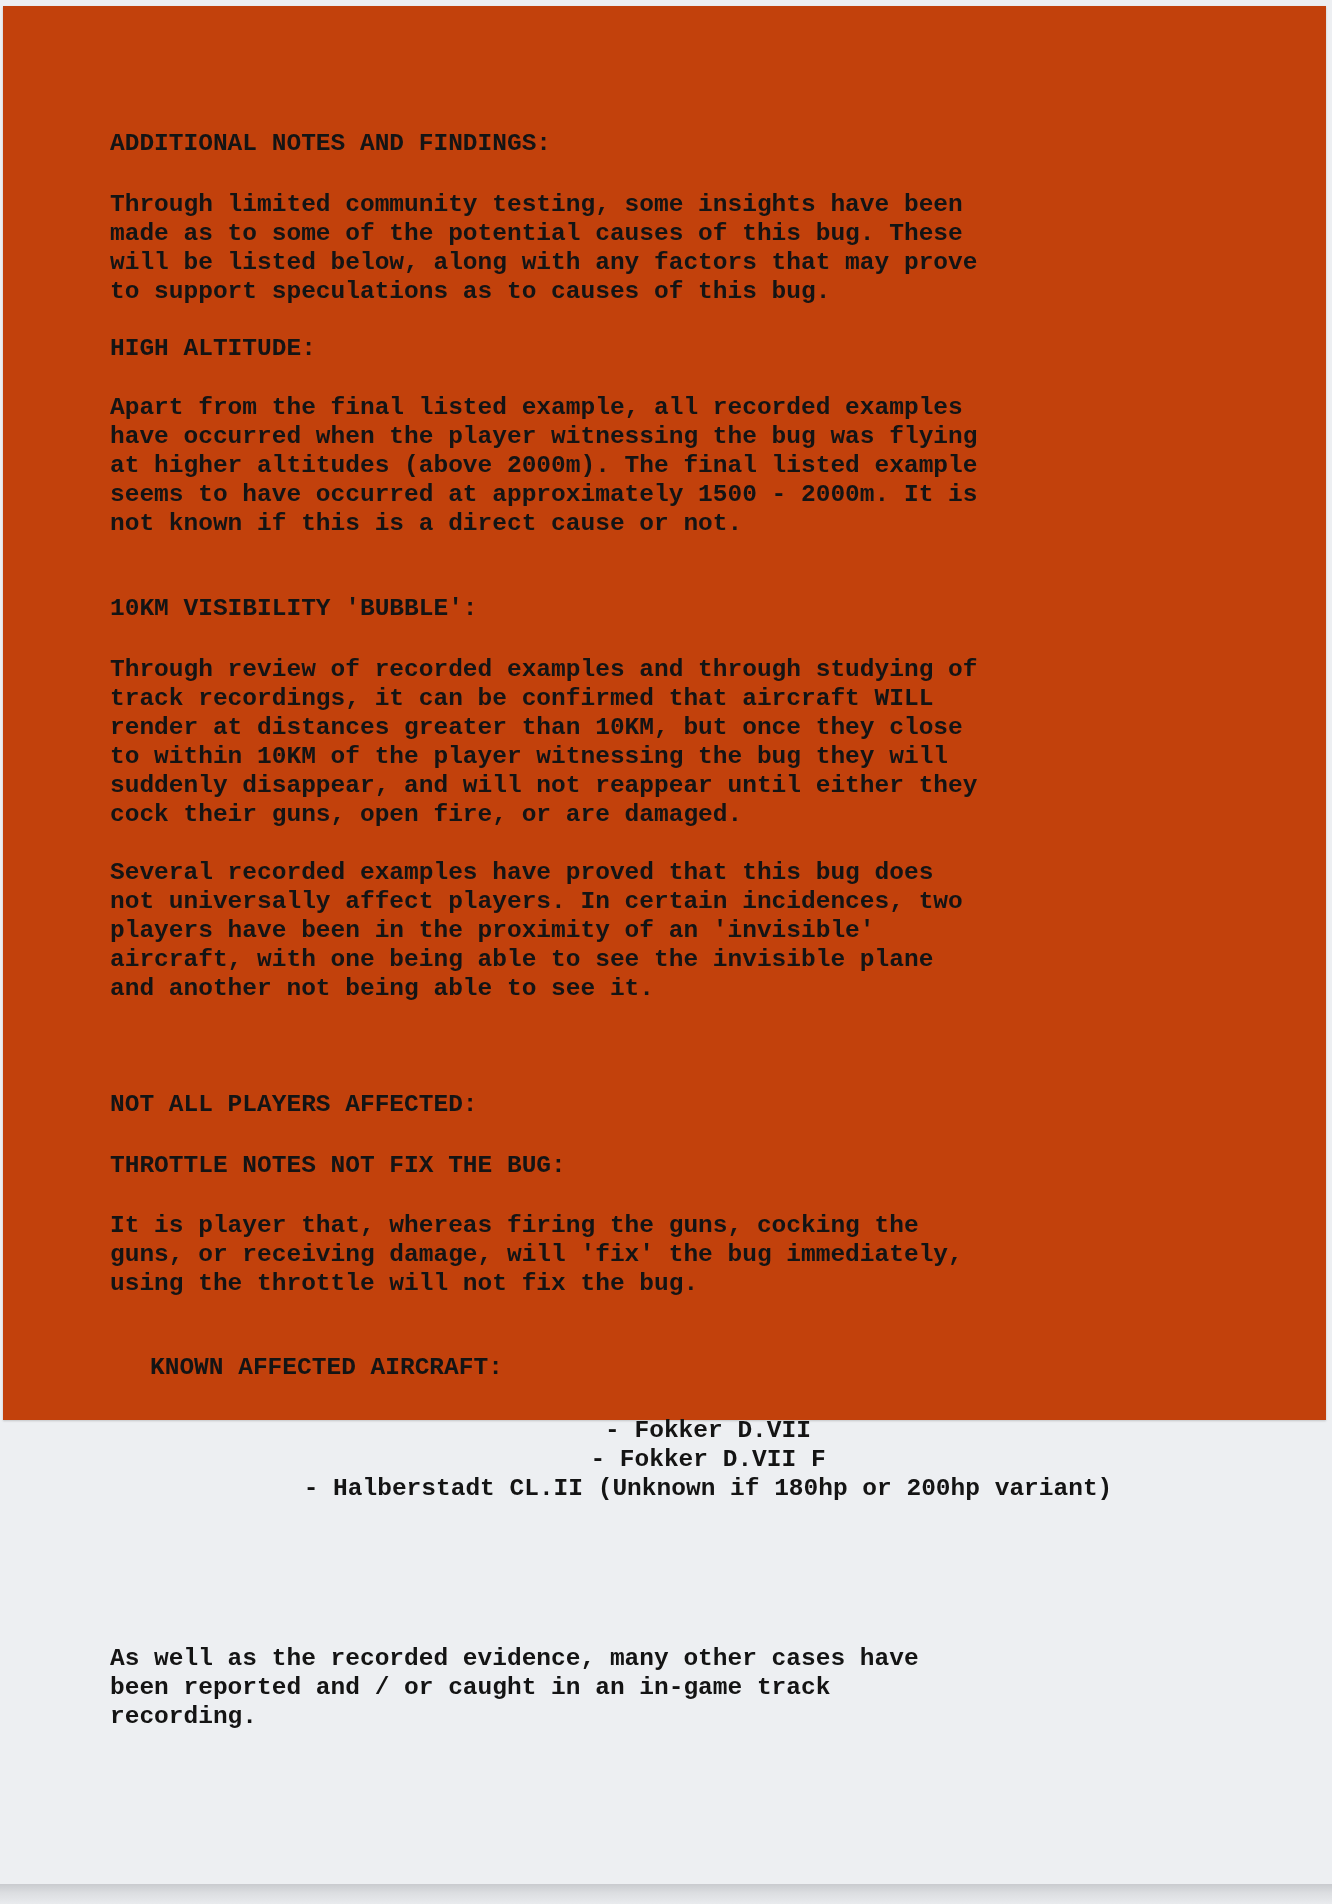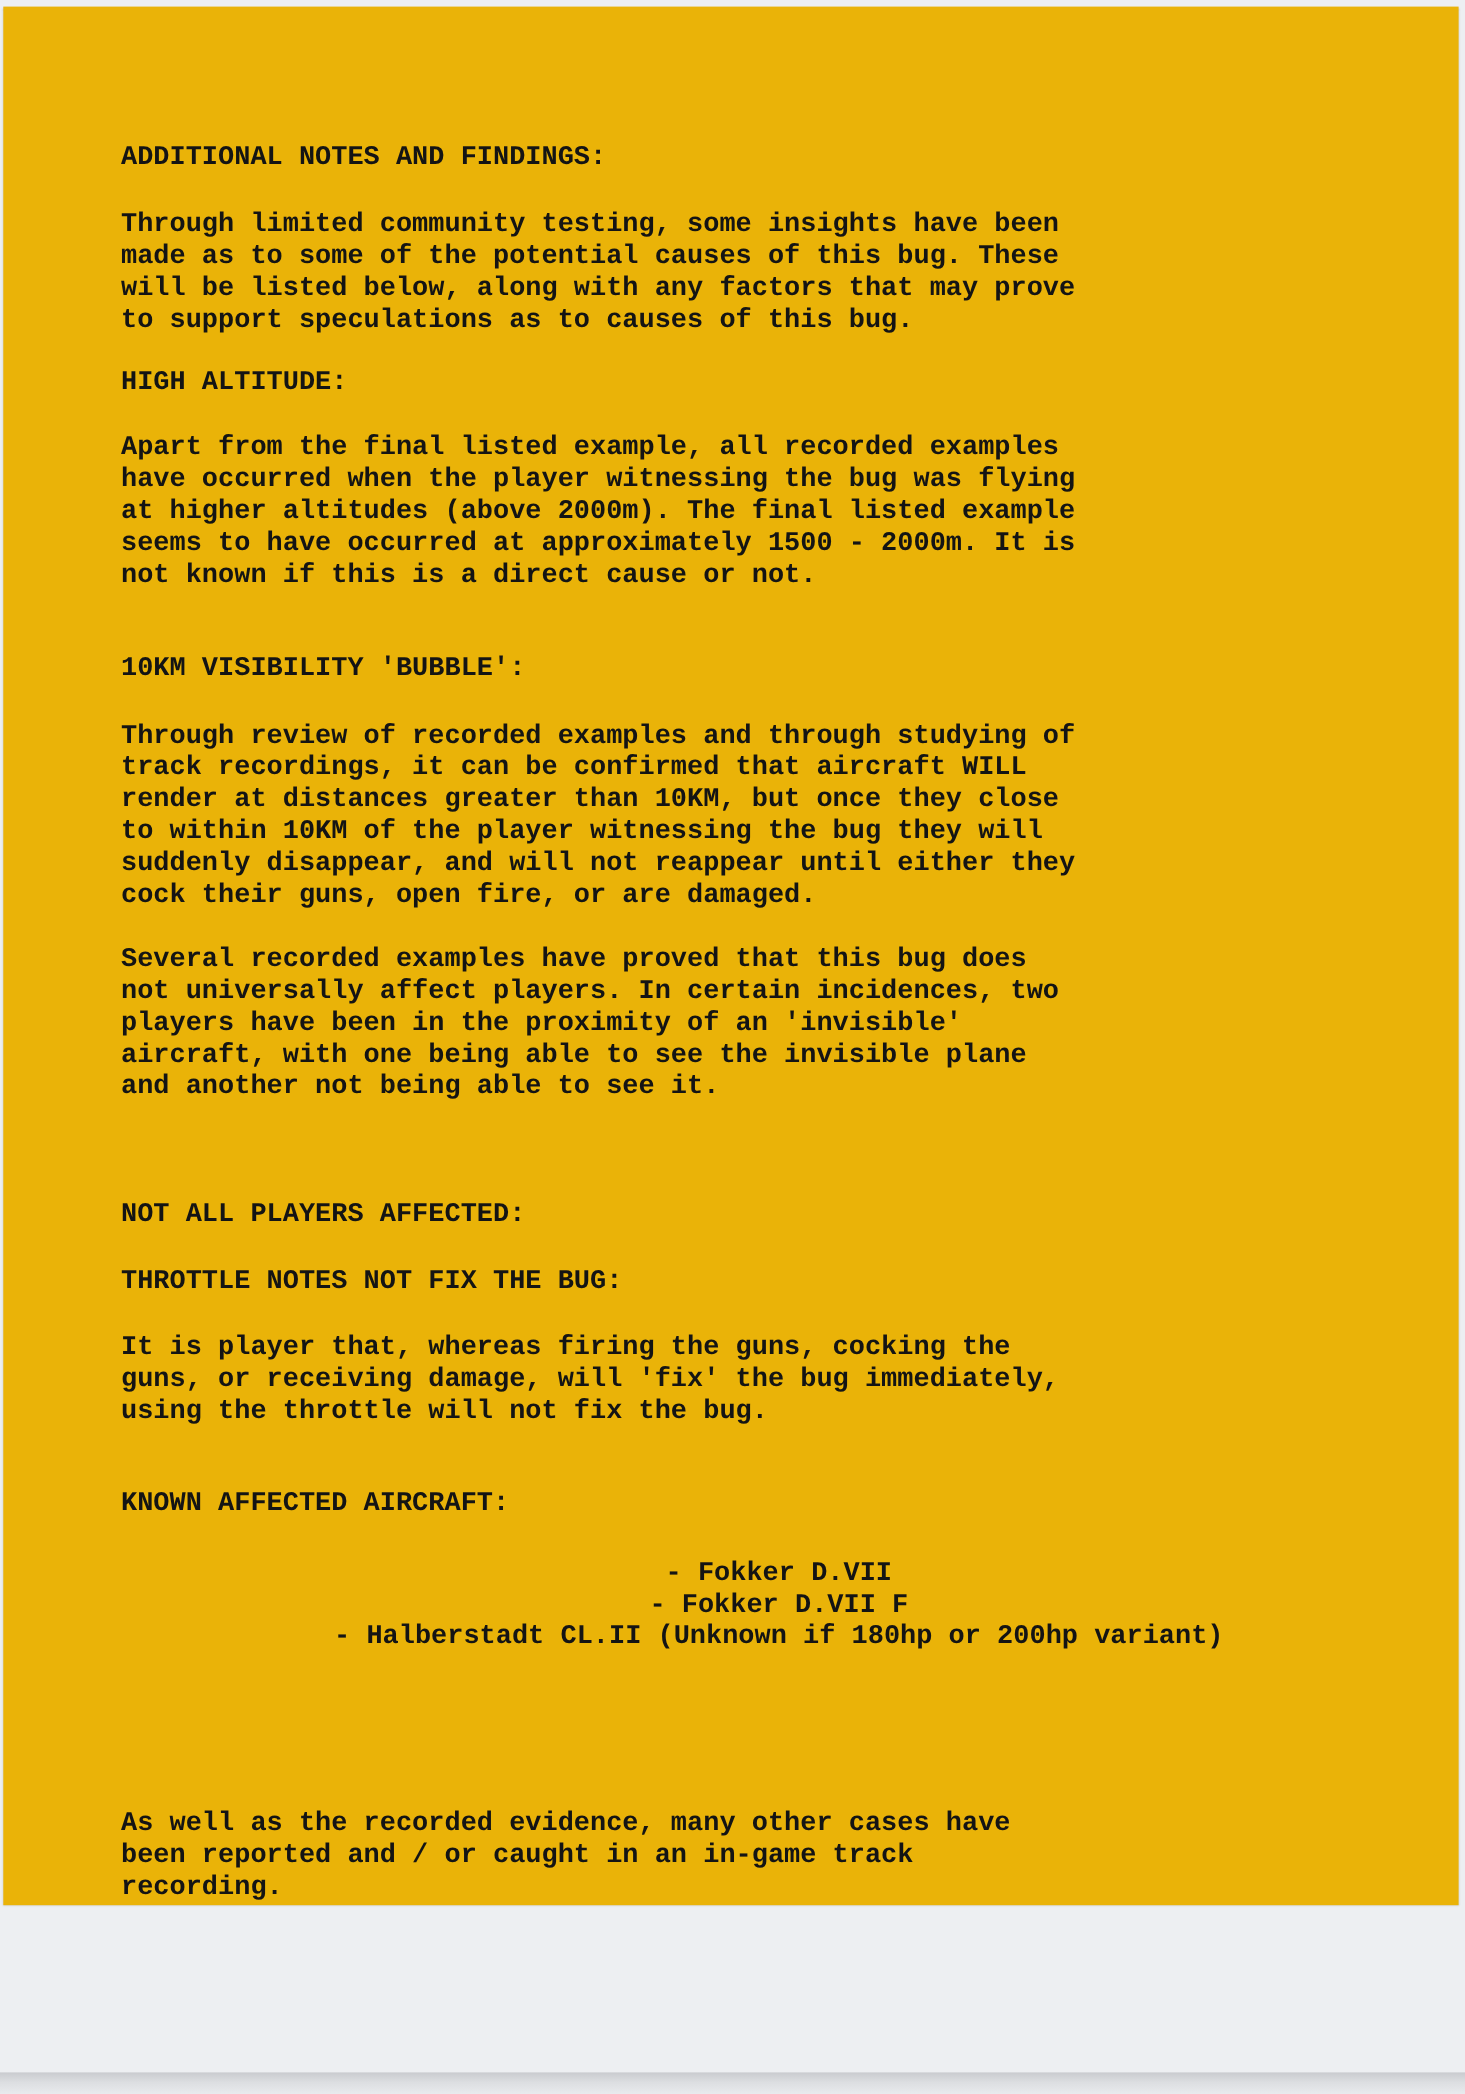--- a/index.html
+++ b/index.html
@@ -14,22 +14,22 @@
     position: relative;
     width: 1332px;
     height: 1904px;
     background: #edeff2;
   }
   .paper {
     position: absolute;
     top: 6px;
     left: 3px;
     width: 1323px;
-    height: 1726px;
-    background: #eab308;
+    height: 1414px;
+    background: #c2410c;
     box-shadow: 0 1px 2px rgba(0,0,0,0.18);
   }
   .paper-bottom-shade {
     position: absolute;
     top: 1884px;
     left: 0;
     width: 1332px;
     height: 20px;
     background: linear-gradient(to bottom, #c9cbcf 0%, #dcdee1 45%, #e9ebee 100%);
   }
@@ -52,21 +52,21 @@
     white-space: pre;
   }
   
   .mt0   { margin-top: 0; }
   .mt28  { margin-top: 28px; }
   .mt29  { margin-top: 29px; }
   .mt30  { margin-top: 30px; }
   .mt31  { margin-top: 31px; }
   .mt32  { margin-top: 32px; }
   .mt34  { margin-top: 34px; text-align: center; }
-  .mt55  { margin-top: 55px; }
+  .mt55  { margin-top: 55px; margin-left: 40px; }
   .mt56  { margin-top: 56px; }
   .mt87  { margin-top: 87px; }
   .mt141 { margin-top: 141px; }
 </style>
 </head>
 <body>
 
 <div class="viewport">
 
   <div class="paper">

